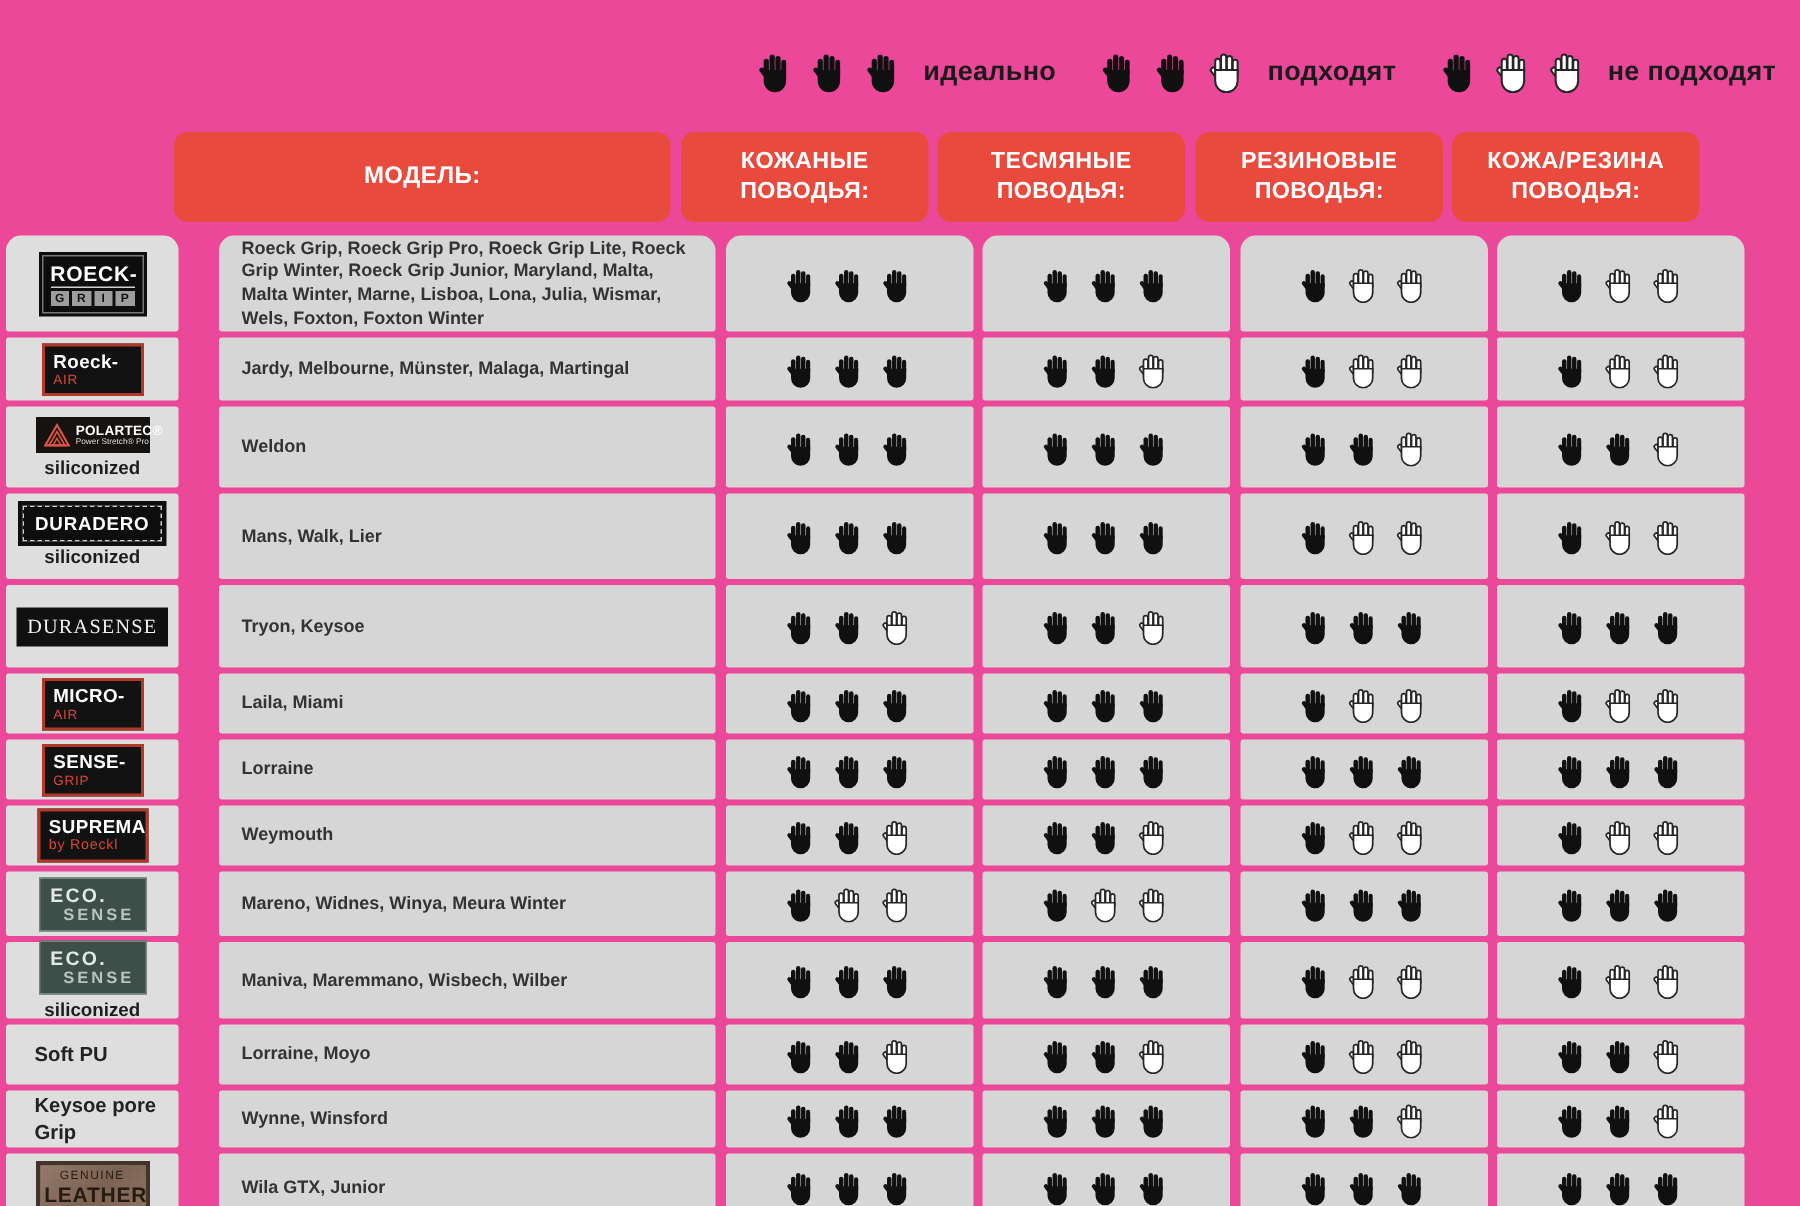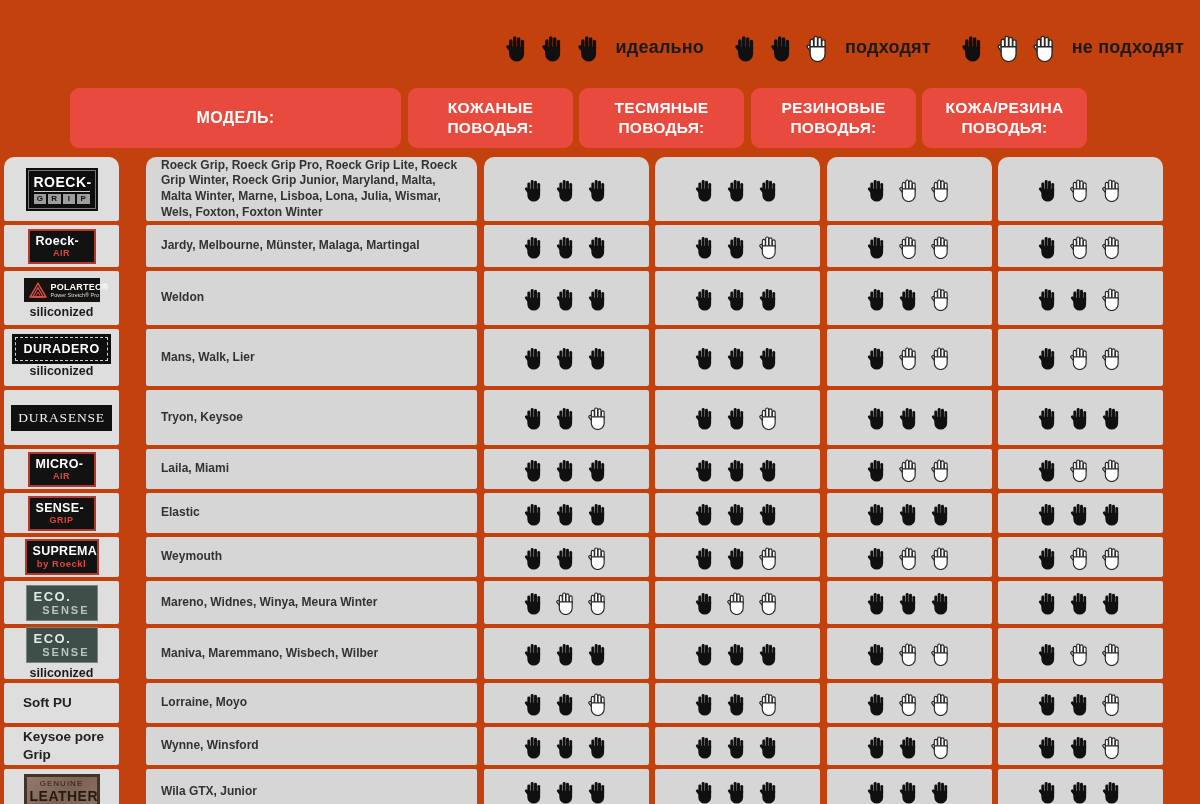--- a/index.html
+++ b/index.html
@@ -1,30 +1,30 @@
 <!DOCTYPE html>
 <html><head>
 <meta charset="utf-8">
 <style>
   * { margin:0; padding:0; box-sizing:border-box; }
   body { font-family:"Liberation Sans","DejaVu Sans",sans-serif; background:#fff; }
-  .page { position:relative; width:1200px; height:804px; background:#c2410c; overflow:hidden; }
+  .page { position:relative; width:1200px; height:804px; background:#ec4899; overflow:hidden; }
 
   
   .legend { position:absolute; top:33px; right:16px; display:flex; align-items:center; gap:30px; }
   .lg-group { display:flex; align-items:center; gap:14px; }
   .lg-hands { display:flex; align-items:center; gap:11px; }
   .lg-label { font-size:18px; font-weight:bold; color:#1b1b1b; letter-spacing:.2px; }
 
   
   .hdr { position:absolute; top:88px; left:0; display:flex; height:60px; }
   .hbox { background:#e94a3e; border-radius:9px; color:#fff; font-weight:bold;
           display:flex; align-items:center; justify-content:center; text-align:center;
           font-size:15.5px; line-height:1.3; letter-spacing:.3px; }
-  .h-model { margin-left:70px; width:331px; font-size:16px; }
+  .h-model { margin-left:116px; width:331px; font-size:16px; }
   .h-c1 { margin-left:7px; width:165px; }
   .h-c2 { margin-left:6px; width:165px; }
   .h-c3 { margin-left:7px; width:165px; }
   .h-c4 { margin-left:6px; width:165px; }
 
   
   .grid { position:absolute; top:157px; left:0; display:flex; flex-direction:column; gap:4px; }
   .row { display:flex; }
   .cell { background:#d6d6d6; border-radius:2px; }
   .row-first .cell { border-top-left-radius:10px; border-top-right-radius:10px; }
@@ -45,21 +45,21 @@
   
   .logo-rg { background:#0d0d0d; border:1px solid #777; outline:2px solid #0d0d0d; width:68px; padding:3px 5px 4px; }
   .rg1 { color:#fff; font-weight:bold; font-size:14px; letter-spacing:.5px; text-align:center;
          border-bottom:1px solid #cfcfcf; padding-bottom:1px; margin-bottom:2px; }
   .rg2 { display:flex; gap:2px; justify-content:center; }
   .rg2 span { background:#9d9d9d; color:#111; font-size:8px; font-weight:bold; width:13px; height:10px;
               display:flex; align-items:center; justify-content:center; }
   .logo-dark { background:#121212; width:68px; padding:3px 6px 4px; }
   .red-b { border:2px solid #b0392c; }
   .ll1 { color:#fff; font-weight:bold; font-size:12.5px; letter-spacing:.3px; }
-  .ll2 { color:#d9473a; font-weight:bold; font-size:9px; text-align:center; letter-spacing:.5px; }
+  .ll2 { color:#d9473a; font-weight:normal; font-size:9px; text-align:left; letter-spacing:.5px; }
   .logo-pol { background:#161210; width:76px; padding:4px 5px; display:flex; align-items:center; gap:4px; }
   .pol-tri { width:18px; height:16px; flex:none; }
   .pol1 { color:#fff; font-weight:bold; font-size:9px; letter-spacing:.2px; }
   .pol2 { color:#ddd; font-size:5.5px; }
   .silic { font-size:12.5px; font-weight:bold; color:#1d1d1d; }
   .logo-dura { background:#0e0e0e; border:1px dashed #cfcfcf; outline:3px solid #0e0e0e;
                color:#fff; font-weight:bold; font-size:12.5px; letter-spacing:.5px; padding:4px 7px; }
   .logo-dsense { background:#101010; color:#f2f2f2; font-family:"Liberation Serif","DejaVu Serif",serif;
                  font-size:13.5px; letter-spacing:.8px; padding:5px 7px; }
   .logo-eco { background:#3d4f48; border:1px solid #76847d; width:72px; padding:3px 7px 4px; }
@@ -484,21 +484,21 @@
         </div>
     </div>
 
     <div class="row" style="height:40px">
       <div class="cell side">
         <div class="logo-dark red-b">
           <div class="ll1">SENSE-</div>
           <div class="ll2">GRIP</div>
         </div>
       </div>
-      <div class="cell model">Elastic</div>
+      <div class="cell model">Lorraine</div>
       <div class="cell hands c1">
           <svg class="hand" viewBox="0 0 22 26">
             <use href="#hand-f"></use>
           </svg>
           <svg class="hand" viewBox="0 0 22 26">
             <use href="#hand-f"></use>
           </svg>
           <svg class="hand" viewBox="0 0 22 26">
             <use href="#hand-f"></use>
           </svg>

